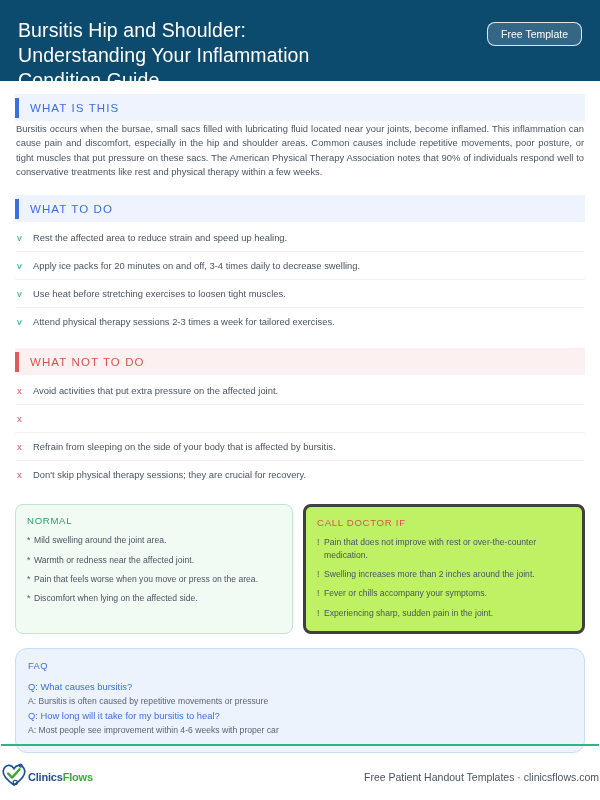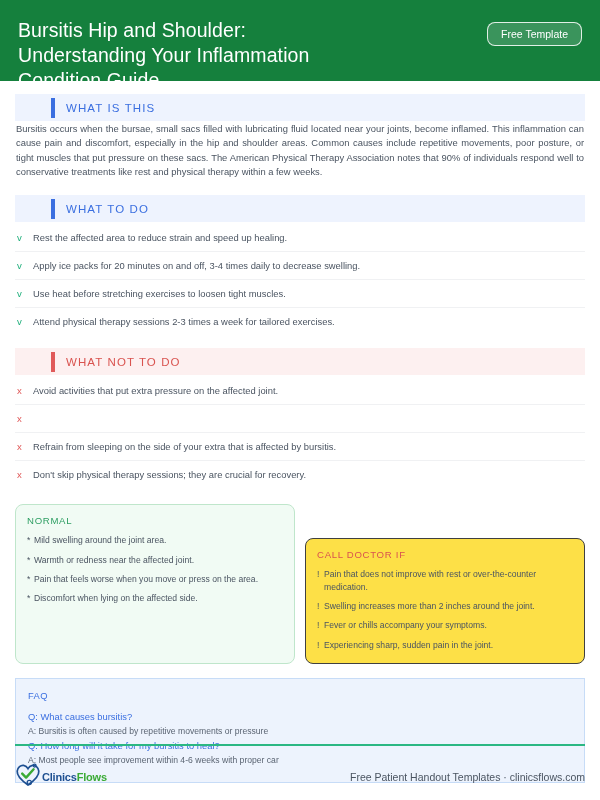--- a/index.html
+++ b/index.html
@@ -10,21 +10,21 @@
     width: 600px;
     height: 800px;
     background: #ffffff;
     font-family: "Liberation Sans", sans-serif;
     color: #3d4756;
     overflow: hidden;
   }
 
   
   .header {
-    background: #15803d;
+    background: #0c4a6e;
     padding: 18px 18px 20px 18px;
     display: flex;
     align-items: flex-start;
     justify-content: space-between;
     height: 81px;
     box-sizing: border-box;
   }
   .header-title {
     color: #ffffff;
     font-size: 19.5px;
@@ -50,21 +50,20 @@
     padding: 0 15px;
     box-sizing: border-box;
   }
 
   
   .section-band {
     display: flex;
     align-items: center;
     height: 27px;
     margin-top: 13px;
-    padding-left: 36px;
   }
   .band-bar {
     width: 4px;
     height: 20px;
     flex: 0 0 4px;
   }
   .band-label {
     font-size: 11.5px;
     letter-spacing: 1.1px;
     padding-left: 11px;
@@ -115,23 +114,22 @@
     border-radius: 8px;
     padding: 10px 11px 12px 11px;
     box-sizing: border-box;
     min-height: 103px;
   }
   .panel-green {
     background: #f1fbf4;
     border: 1px solid #bfe6cb;
   }
   .panel-red {
-    background: #fde047;
-    border: 1px solid #404040;
-    margin-top: 34px;
+    background: #bef264;
+    border: 3px solid #404040;
   }
   .panel-title {
     font-size: 9.6px;
     letter-spacing: 0.7px;
     margin-bottom: 8px;
   }
   .panel-green .panel-title { color: #2e9e63; }
   .panel-red .panel-title { color: #d9534f; }
   .panel-item {
     display: flex;
@@ -146,21 +144,21 @@
     flex: 0 0 7px;
   }
   .panel-green .panel-marker { color: #4a5461; }
   .panel-red .panel-marker { color: #4a5461; }
 
   
   .faq {
     margin-top: 14px;
     background: #edf3fd;
     border: 1px solid #c7dcf7;
-    border-radius: 0;
+    border-radius: 12px;
     padding: 11px 12px 14px 12px;
     box-sizing: border-box;
     min-height: 82px;
   }
   .faq-title {
     font-size: 9.4px;
     color: #3b6fe0;
     letter-spacing: 0.4px;
     margin-bottom: 9px;
   }
@@ -176,21 +174,21 @@
     margin-bottom: 1px;
   }
 
   
   .footer {
     position: absolute;
     left: 0;
     top: 744px;
     width: 600px;
     box-sizing: border-box;
-    padding: 0 15px;
+    padding: 0 1px;
   }
   .footer-rule {
     height: 2px;
     background: #2bb783;
     width: 100%;
   }
   .footer-inner {
     display: flex;
     align-items: center;
     justify-content: space-between;
@@ -261,21 +259,21 @@
   <div class="rows">
     <div class="row">
       <span class="marker marker-dont">x</span>
       <span>Avoid activities that put extra pressure on the affected joint.</span>
     </div>
     <div class="row">
       <span class="marker marker-dont">x</span>
     </div>
     <div class="row">
       <span class="marker marker-dont">x</span>
-      <span>Refrain from sleeping on the side of your extra that is affected by bursitis.</span>
+      <span>Refrain from sleeping on the side of your body that is affected by bursitis.</span>
     </div>
     <div class="row">
       <span class="marker marker-dont">x</span>
       <span>Don't skip physical therapy sessions; they are crucial for recovery.</span>
     </div>
   </div>
 
   <div class="panels">
 
     <div class="panel panel-green">

